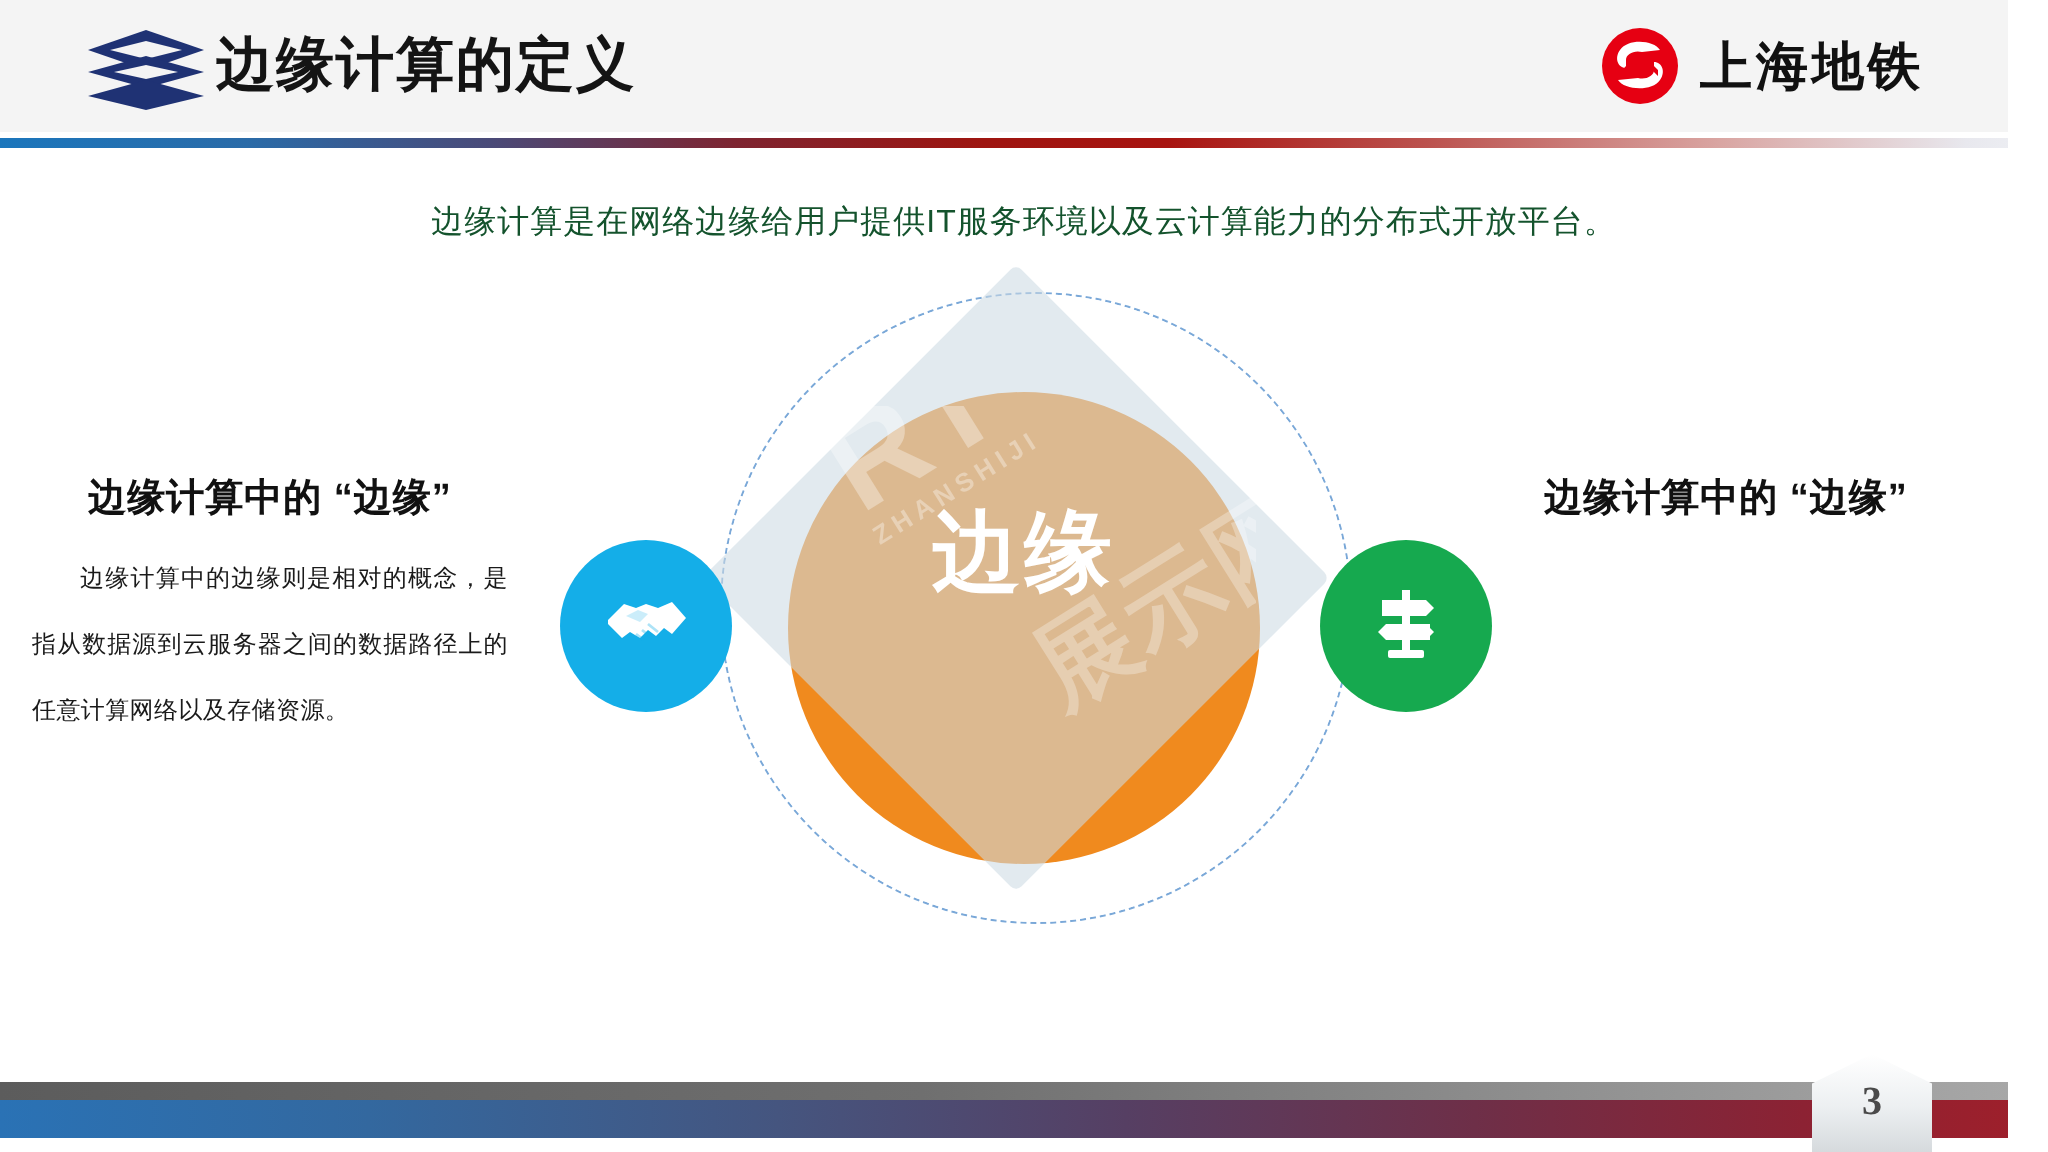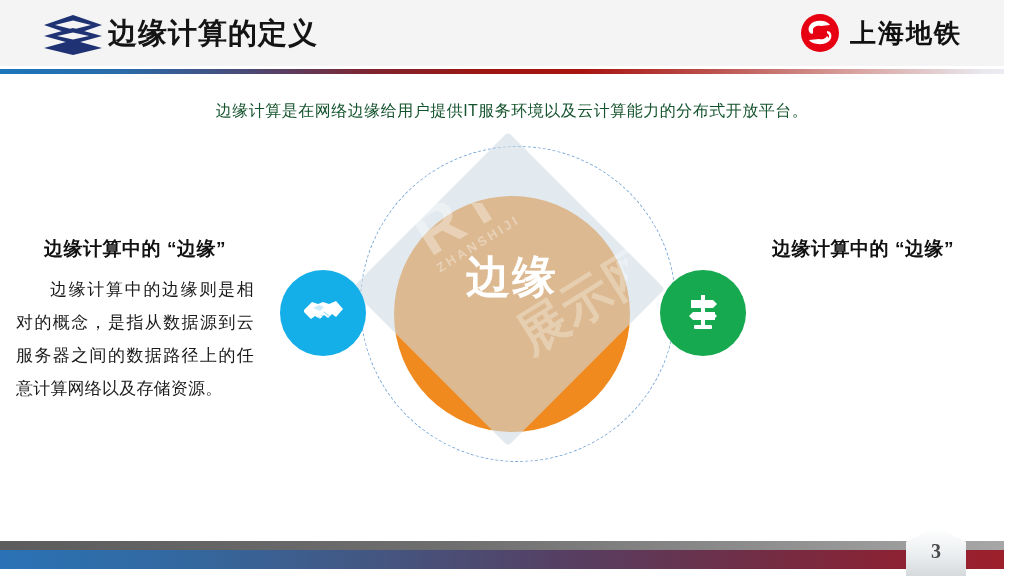--- a/index.html
+++ b/index.html
@@ -164,21 +164,21 @@
   .side-head {
     font-size: 19px;
     font-weight: bold;
     color: #111;
     text-align: center;
     letter-spacing: 0.5px;
     white-space: nowrap;
   }
   .side-body {
     margin-top: 11px;
-    font-size: 17px;
+    font-size: 12px;
     color: #1a1a1a;
     line-height: 33px;
     text-indent: 2em;
     text-align: justify;
     letter-spacing: 0.2px;
   }
   #left-block  { left: 16px;  top: 236px; width: 238px; }
   #right-block { right: 22px; top: 236px; width: 238px; }
 
   

